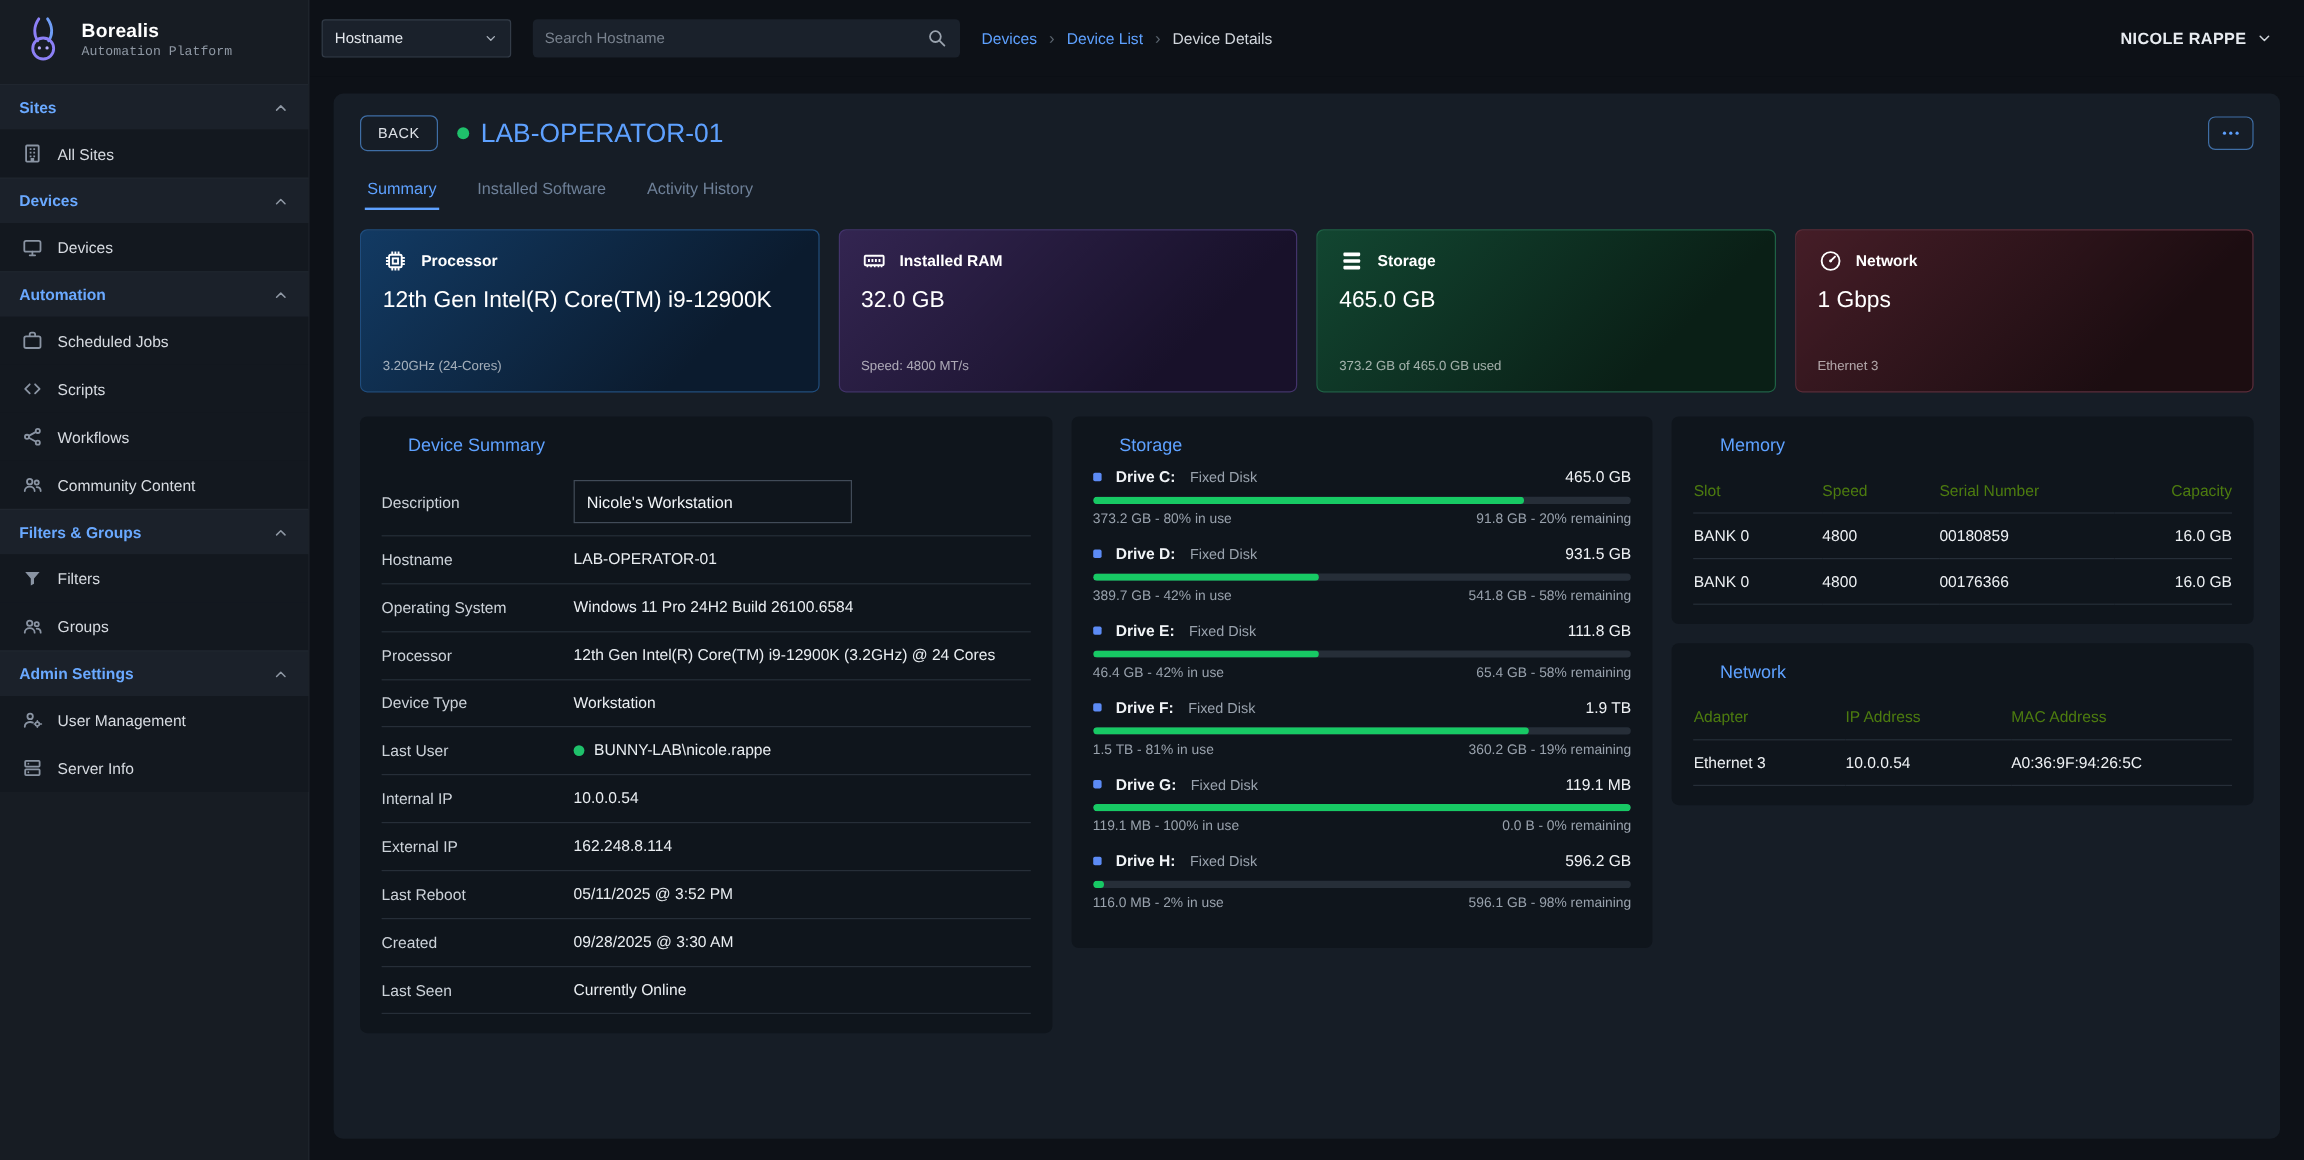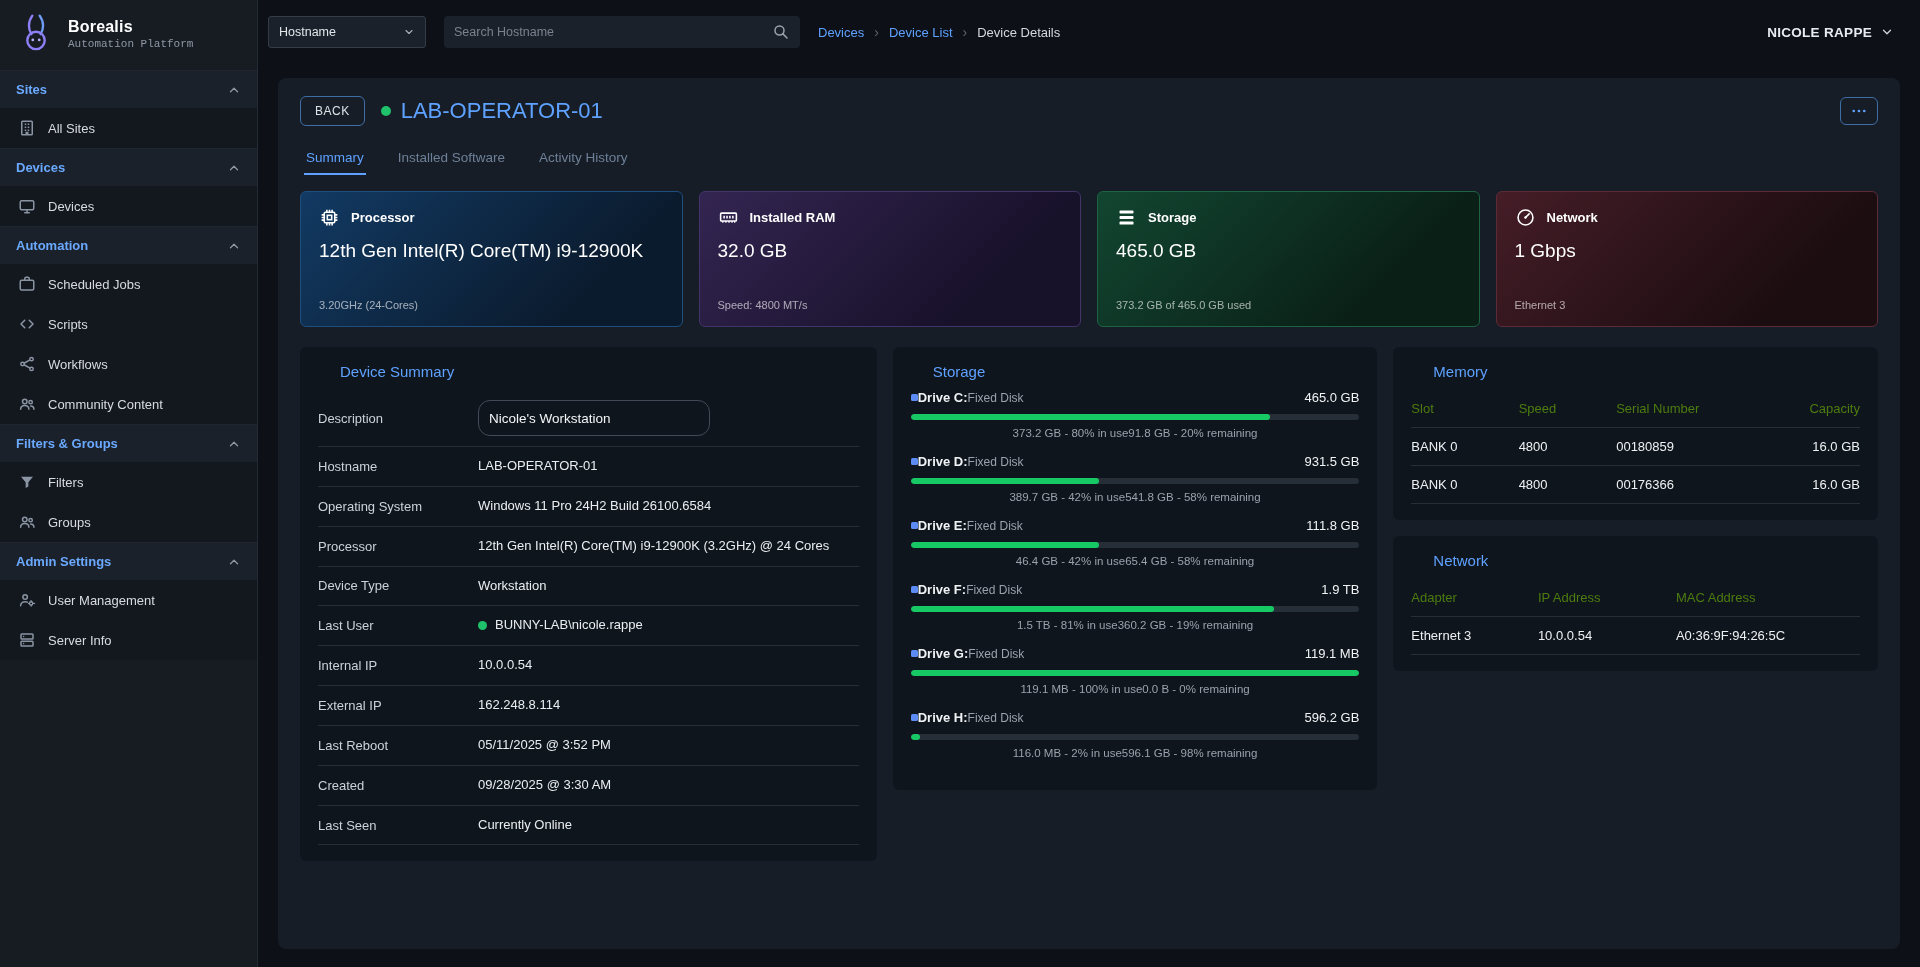--- a/index.html
+++ b/index.html
@@ -68,33 +68,33 @@
 
   
   .columns { display:grid; grid-template-columns:1.19fr 1fr 1fr; gap:16px; margin-top:20px; align-items:start; }
   .card { background:#0f151c; border-radius:6px; padding:16px 18px; }
   .card-title { font-size:15px; color:#5ea1ff; margin-bottom:10px;margin-left:22px; }
 
   
   .ds-row { display:grid; grid-template-columns:150px 1fr; gap:10px; padding:10px 0; border-bottom:1px solid #262e38; align-items:center; font-size:13px; }
   .ds-label { color:#ccd2d9; }
   .ds-value { color:#eaeef2; line-height:1.45; }
-  .ds-input { width:232px; height:36px; background:transparent; border:1px solid #414b58; border-radius:12px; color:#f2f5f8; font-size:13.5px; padding:0 10px; font-family:inherit; outline:none; }
+  .ds-input { width:232px; height:36px; background:transparent; border:1px solid #414b58; border-radius:0; color:#f2f5f8; font-size:13.5px; padding:0 10px; font-family:inherit; outline:none; }
   .inline-dot { display:inline-block; width:9px; height:9px; border-radius:50%; background:#1fc16b; margin-right:8px; vertical-align:middle; }
 
   
   .drive { margin-bottom:15px; }
-  .drive-head { display:flex; align-items:center; gap:0; }
+  .drive-head { display:flex; align-items:center; gap:12px; }
   .drive-bullet { width:7px; height:7px; border-radius:1.5px; background:#5c8bf5; flex-shrink:0; }
   .drive-name { font-weight:bold; color:#f0f3f6; font-size:13px; }
   .drive-type { color:#99a2ad; font-size:12px; }
   .drive-size { margin-left:auto; color:#f0f3f6; font-size:13px; }
   .bar-track { height:6px; background:#262e38; border-radius:3px; margin:9px 0 7px; overflow:hidden; }
   .bar-fill { height:100%; background:#17c964; border-radius:3px; }
-  .drive-stats { display:flex; justify-content:center; font-size:11.5px; color:#99a2ad; }
+  .drive-stats { display:flex; justify-content:space-between; font-size:11.5px; color:#99a2ad; }
 
   
   .mem-table { display:grid; grid-template-columns:1.1fr 1fr 1.5fr 1fr; }
   .net-table { display:grid; grid-template-columns:1.1fr 1.2fr 1.6fr; margin-top:2px; }
   .t-cell { padding:11px 0; border-bottom:1px solid #262e38; font-size:13px; color:#eef1f4; }
   .t-head { color:#4d7c0f; }
   .ta-r { text-align:right; }
   .stack-gap { margin-top:16px; }
 
   

